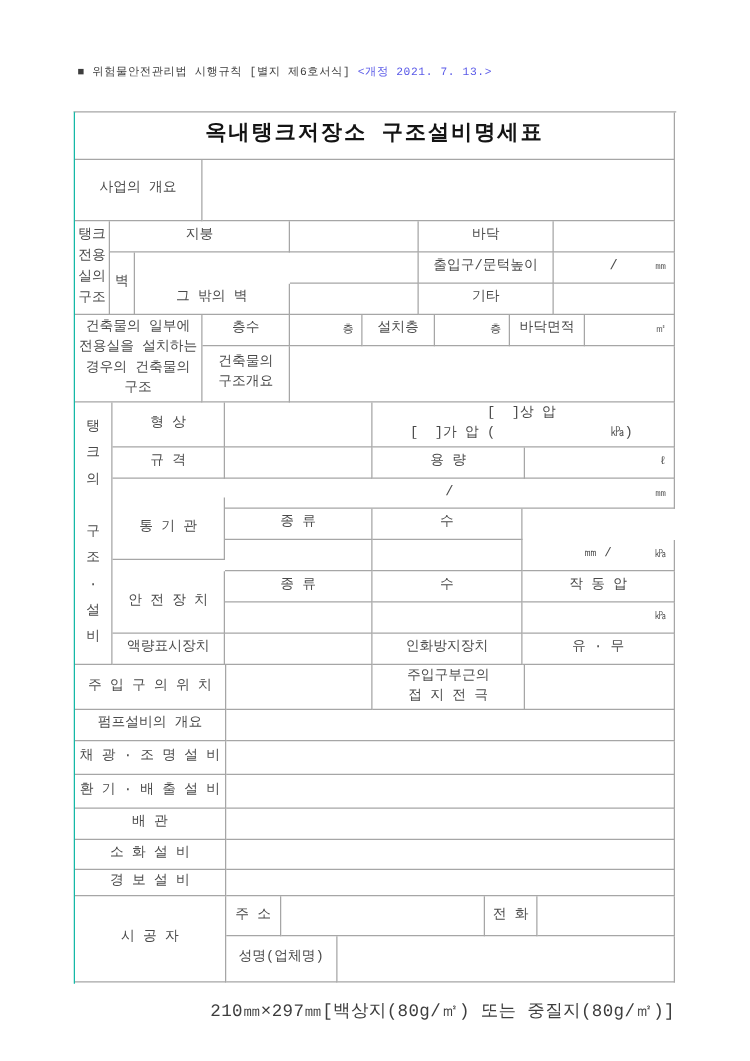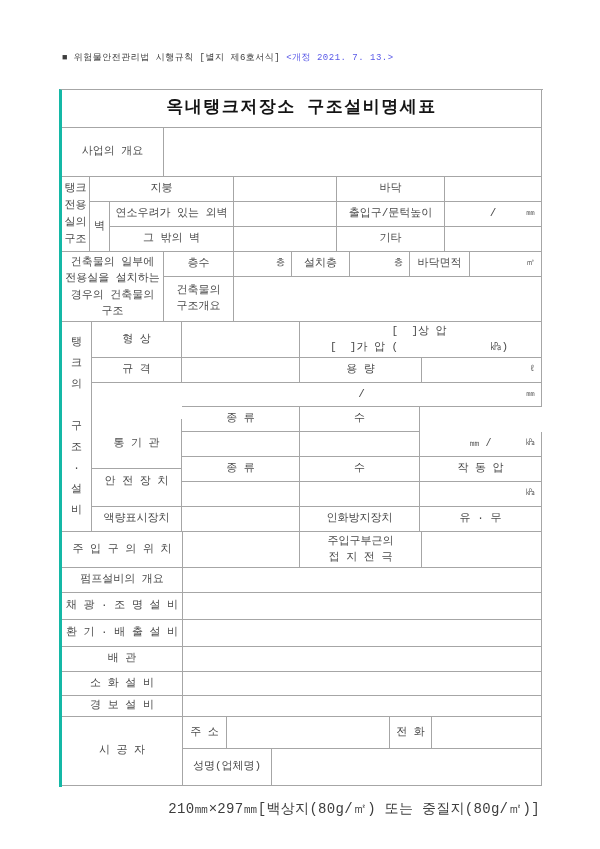--- a/index.html
+++ b/index.html
@@ -8,21 +8,21 @@
     font-family:Liberation Mono, monospace;
     color:#4a4a4a;overflow:hidden;
   }
   .note{
     position:absolute;left:62px;top:51px;font-size:9px;color:#3d3d3d;
     letter-spacing:0.5px;white-space:nowrap;
   }
   .note .rev{color:#5a5ae8;}
   .form-table{
     position:absolute;left:59px;top:89px;width:481px;height:697px;
-    border-top:1px solid #a6a6a6;border-left:3px solid #14b8a6;
+    border-top:1px solid #a6a6a6;border-left:1px solid #14b8a6;
   }
   .cell{
     position:absolute;box-sizing:border-box;
     border-right:1px solid #a6a6a6;border-bottom:1px solid #a6a6a6;
     display:flex;align-items:center;justify-content:center;
     font-size:11px;color:#4a4a4a;text-align:center;line-height:1.45;
   }
   .pre{white-space:pre-wrap;}
   .title-cell{font-size:17px;font-weight:bold;color:#141414;letter-spacing:1.5px;}
   .vert{line-height:17px;}
@@ -53,21 +53,20 @@
     <div class="cell pre vert" style="left:0;top:87px;width:28px;height:75px;">탱크
 전용
 실의
 구조</div>
     <div class="cell" style="left:28px;top:87px;width:144px;height:25px;">지붕</div>
     <div class="cell" style="left:172px;top:87px;width:103px;height:25px;"></div>
     <div class="cell" style="left:275px;top:87px;width:108px;height:25px;">바닥</div>
     <div class="cell" style="left:383px;top:87px;width:97px;height:25px;"></div>
 
     <div class="cell" style="left:28px;top:112px;width:20px;height:50px;">벽</div>
-    <div class="cell" style="left:48px;top:112px;width:124px;height:25px;">연소우려가 있는 외벽</div>
     <div class="cell" style="left:172px;top:112px;width:103px;height:25px;"></div>
     <div class="cell" style="left:275px;top:112px;width:108px;height:25px;">출입구/문턱높이</div>
     <div class="cell" style="left:383px;top:112px;width:97px;height:25px;">
       <span>/</span>
       <span class="unit">㎜</span>
     </div>
 
     <div class="cell" style="left:48px;top:137px;width:124px;height:25px;">그 밖의 벽</div>
     <div class="cell" style="left:172px;top:137px;width:103px;height:25px;"></div>
     <div class="cell" style="left:275px;top:137px;width:108px;height:25px;">기타</div>
@@ -113,21 +112,21 @@
     <div class="cell" style="left:238px;top:268px;width:122px;height:25px;">용 량</div>
     <div class="cell" style="left:360px;top:268px;width:120px;height:25px;">
       <span class="unit">ℓ</span>
     </div>
 
     <div class="cell" style="left:120px;top:293px;width:360px;height:24px;">
       <span>/</span>
       <span class="unit">㎜</span>
     </div>
 
-    <div class="cell" style="left:30px;top:329px;width:90px;height:50px;">통 기 관</div>
+    <div class="cell" style="left:30px;top:308px;width:90px;height:50px;">통 기 관</div>
     <div class="cell" style="left:120px;top:317px;width:118px;height:25px;">종 류</div>
     <div class="cell" style="left:238px;top:317px;width:120px;height:25px;">수</div>
     <div class="cell" style="left:120px;top:342px;width:118px;height:25px;"></div>
     <div class="cell" style="left:238px;top:342px;width:120px;height:25px;"></div>
     <div class="cell midtxt" style="left:358px;top:342px;width:122px;height:25px;">
       <span>㎜ /</span>
       <span class="unit">㎪</span>
     </div>
 
     <div class="cell" style="left:30px;top:367px;width:90px;height:50px;">안 전 장 치</div>

